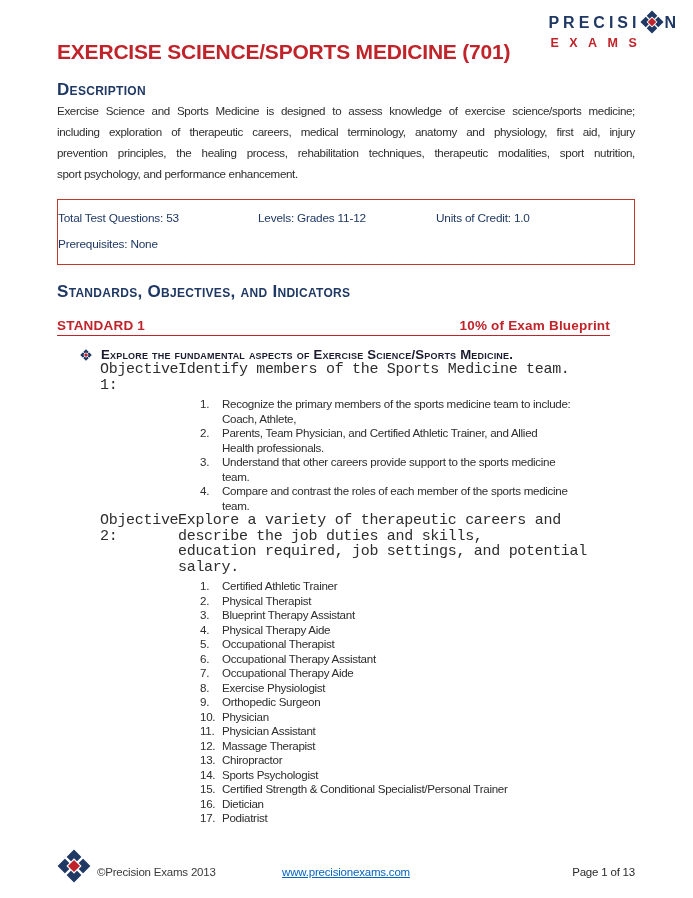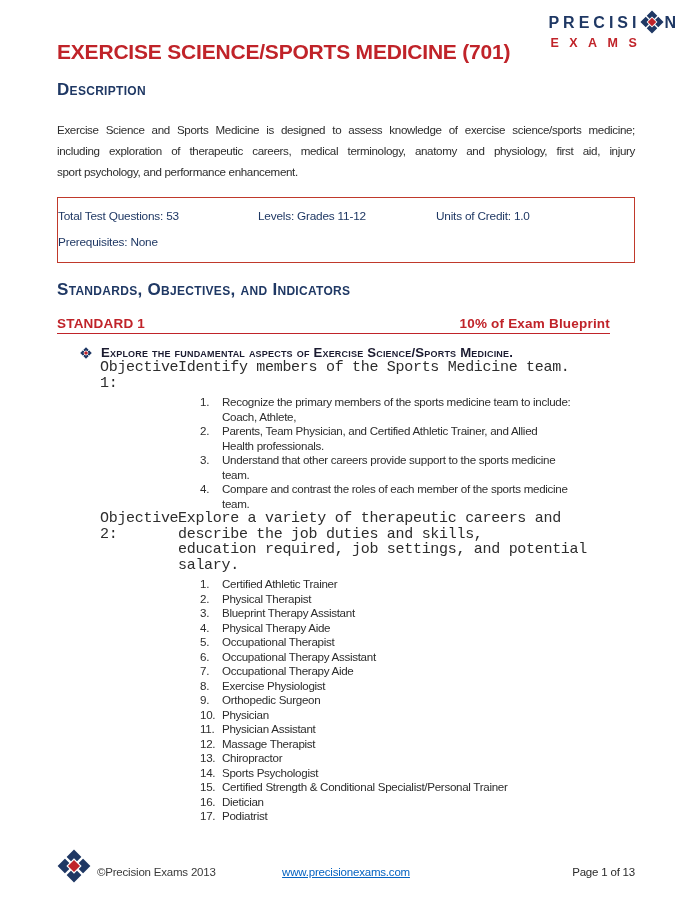--- a/index.html
+++ b/index.html
@@ -25,21 +25,21 @@
     color:var(--navy);letter-spacing:4px;}
   .logo-diamond{width:24px;height:24px;margin:0 0 2px 0;}
   .logo-line2{font-size:12.5px;font-weight:bold;color:var(--red);
     letter-spacing:10.5px;margin-top:0px;padding-left:2px;}
   .content{margin:0 58px 0 57px;}
   .section-heading{
     font-variant:small-caps;font-weight:bold;color:var(--navy);
     font-size:17px;letter-spacing:0.3px;
   }
   .desc-heading{margin-top:16px;}
-  .desc-body{margin-top:19px;font-size:11.6px;line-height:21px;letter-spacing:-0.35px;}
+  .desc-body{font-size:11.6px;line-height:21px;letter-spacing:-0.35px;}
   .desc-line{min-height:21px;}
   .desc-line.just{text-align:justify;text-align-last:justify;}
   .info-box{
     margin-top:15px;border:1.5px solid var(--box-border);
     padding:11px 8px 13px 0;color:var(--navy);
     font-size:11.8px;letter-spacing:-0.2px;
   }
   .info-row1{display:flex;}
   .info-cell1{width:200px;}
   .info-cell2{width:178px;}
@@ -103,20 +103,21 @@
   </div>
 </div>
 
 <div class="content">
 
   <div class="section-heading desc-heading">Description</div>
 
   <div class="desc-body">
     <div class="desc-line just">Exercise Science and Sports Medicine is designed to assess knowledge of exercise science/sports medicine;</div>
     <div class="desc-line just">including exploration of therapeutic careers, medical terminology, anatomy and physiology, first aid, injury</div>
+    <div class="desc-line just">prevention principles, the healing process, rehabilitation techniques, therapeutic modalities, sport nutrition,</div>
     <div class="desc-line">sport psychology, and performance enhancement.</div>
   </div>
 
   <div class="info-box">
     <div class="info-row1">
       <div class="info-cell1">Total Test Questions: 53</div>
       <div class="info-cell2">Levels: Grades 11-12</div>
       <div class="info-cell3">Units of Credit: 1.0</div>
     </div>
     <div class="info-row2">Prerequisites: None</div>

